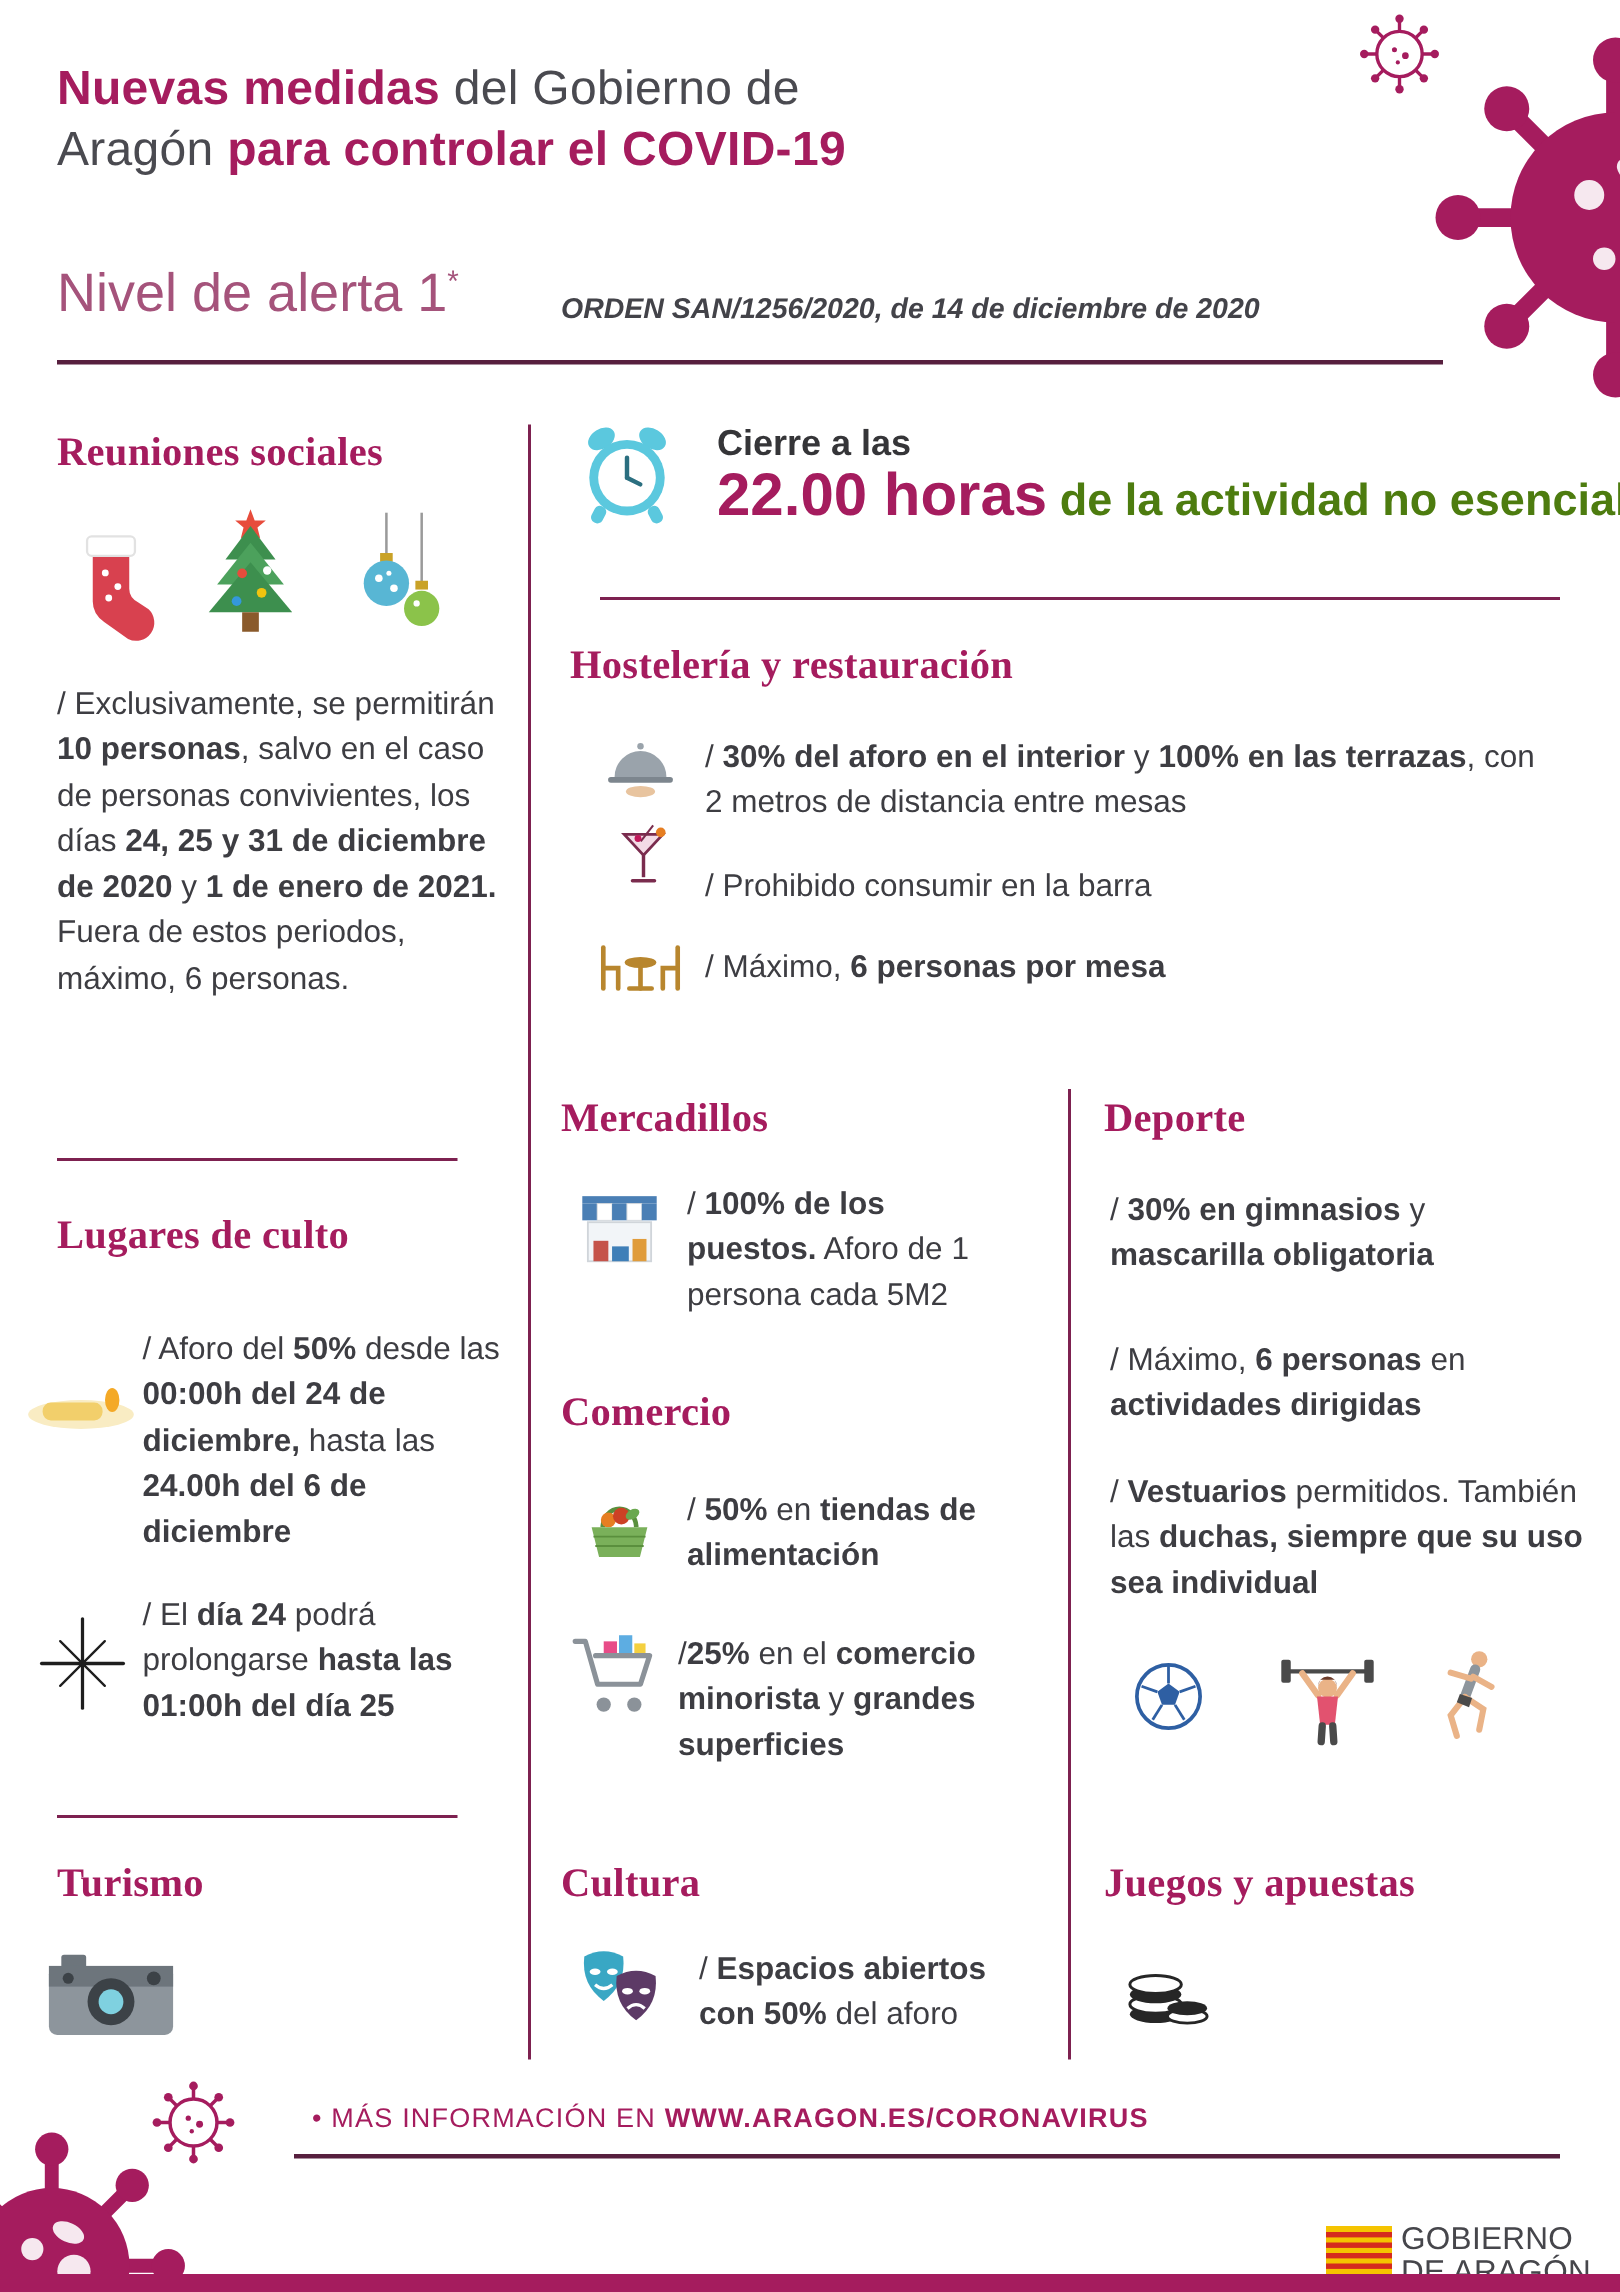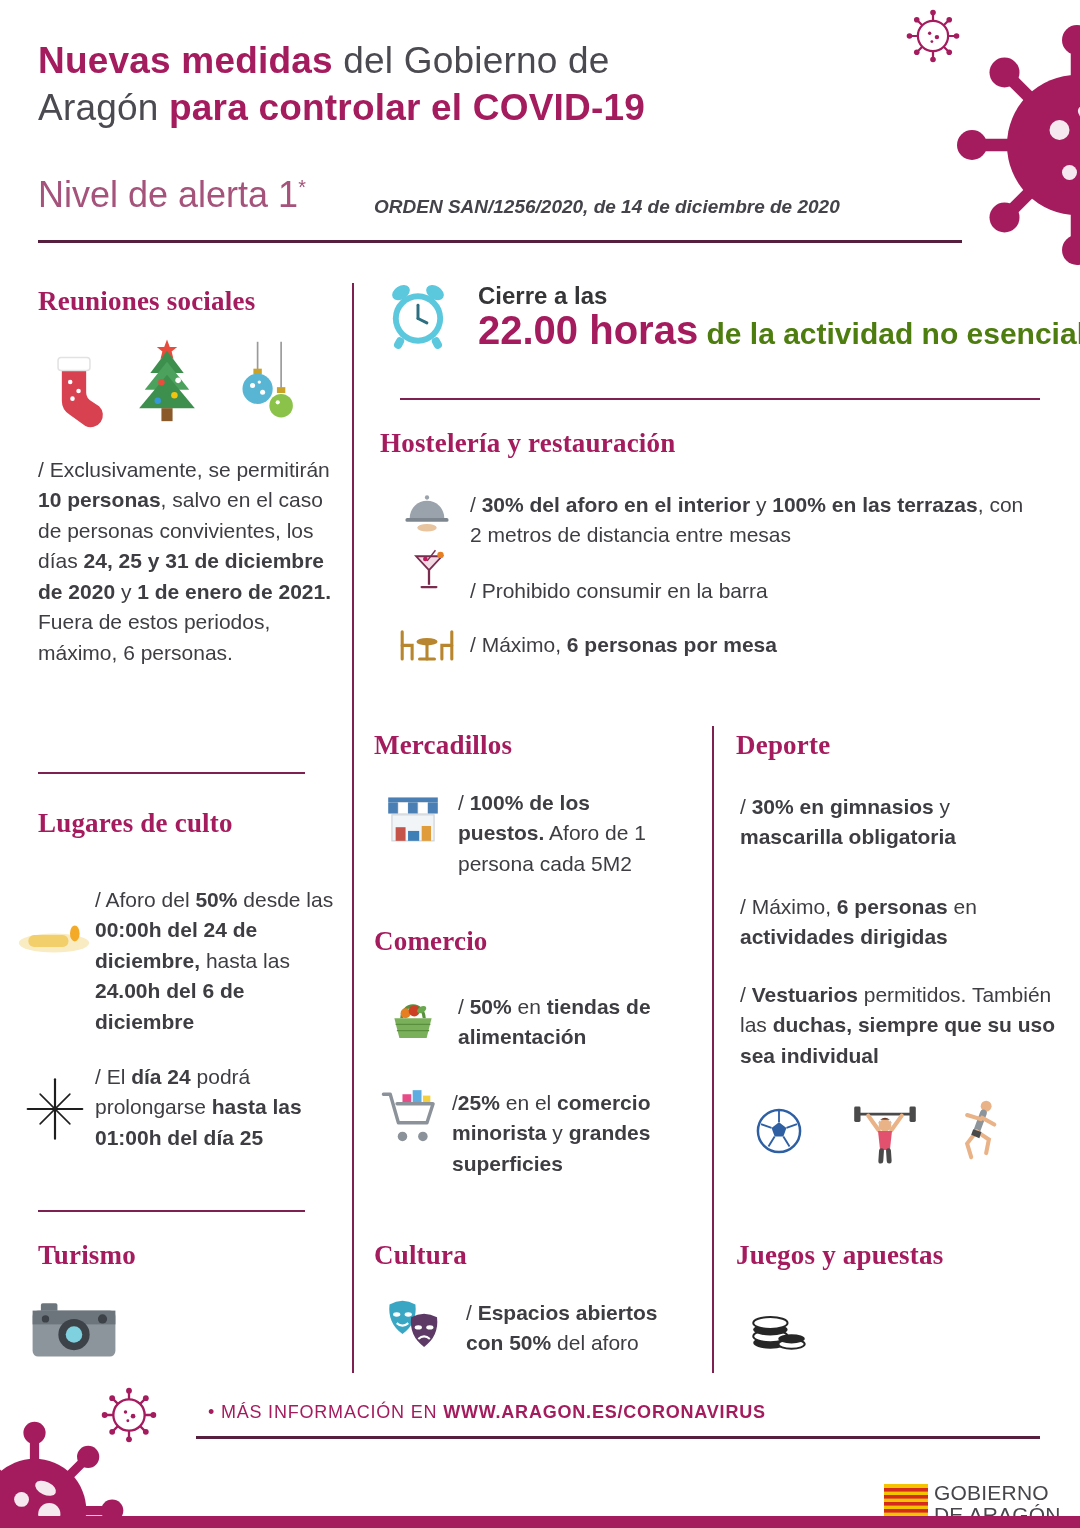--- a/index.html
+++ b/index.html
@@ -6,21 +6,21 @@
     --magenta:#a51c5e;
     --mauve:#a5537b;
     --dark:#3d3d42;
     --rule:#571f3e;
     --thin:#7d2150;
   }
   html,body{margin:0;padding:0;background:#e9e9e9;}
   .page{position:relative;width:1080px;height:1528px;background:#fff;overflow:hidden;
         font-family:"Liberation Sans", sans-serif;color:var(--dark);}
   h1,h2,h3,p{margin:0;}
-  .title{position:absolute;left:38px;top:38px;width:880px;font-size:37px;line-height:1.27;
+  .title{position:absolute;left:38px;top:38px;width:880px;font-size:32px;line-height:1.27;
          font-weight:700;white-space:pre-line;letter-spacing:.2px;}
   .seg-m{color:var(--magenta);font-weight:700;}
   .seg-g{color:#4a4a50;font-weight:400;}
   .seg-b{font-weight:700;}
   .seg-sup{vertical-align:super;font-size:55%;}
   .alert{position:absolute;left:38px;top:174px;font-size:36px;font-weight:400;color:var(--mauve);}
   .order{position:absolute;left:374px;top:196px;font-size:19px;font-style:italic;font-weight:700;color:#434349;}
   .h-sec{position:absolute;font-size:27px;font-weight:700;color:var(--magenta);letter-spacing:.2px;font-family:Liberation Serif, serif;}
   .body{position:absolute;font-size:21px;line-height:1.45;color:var(--dark);}
   .vrule{position:absolute;width:2px;background:var(--thin);}

